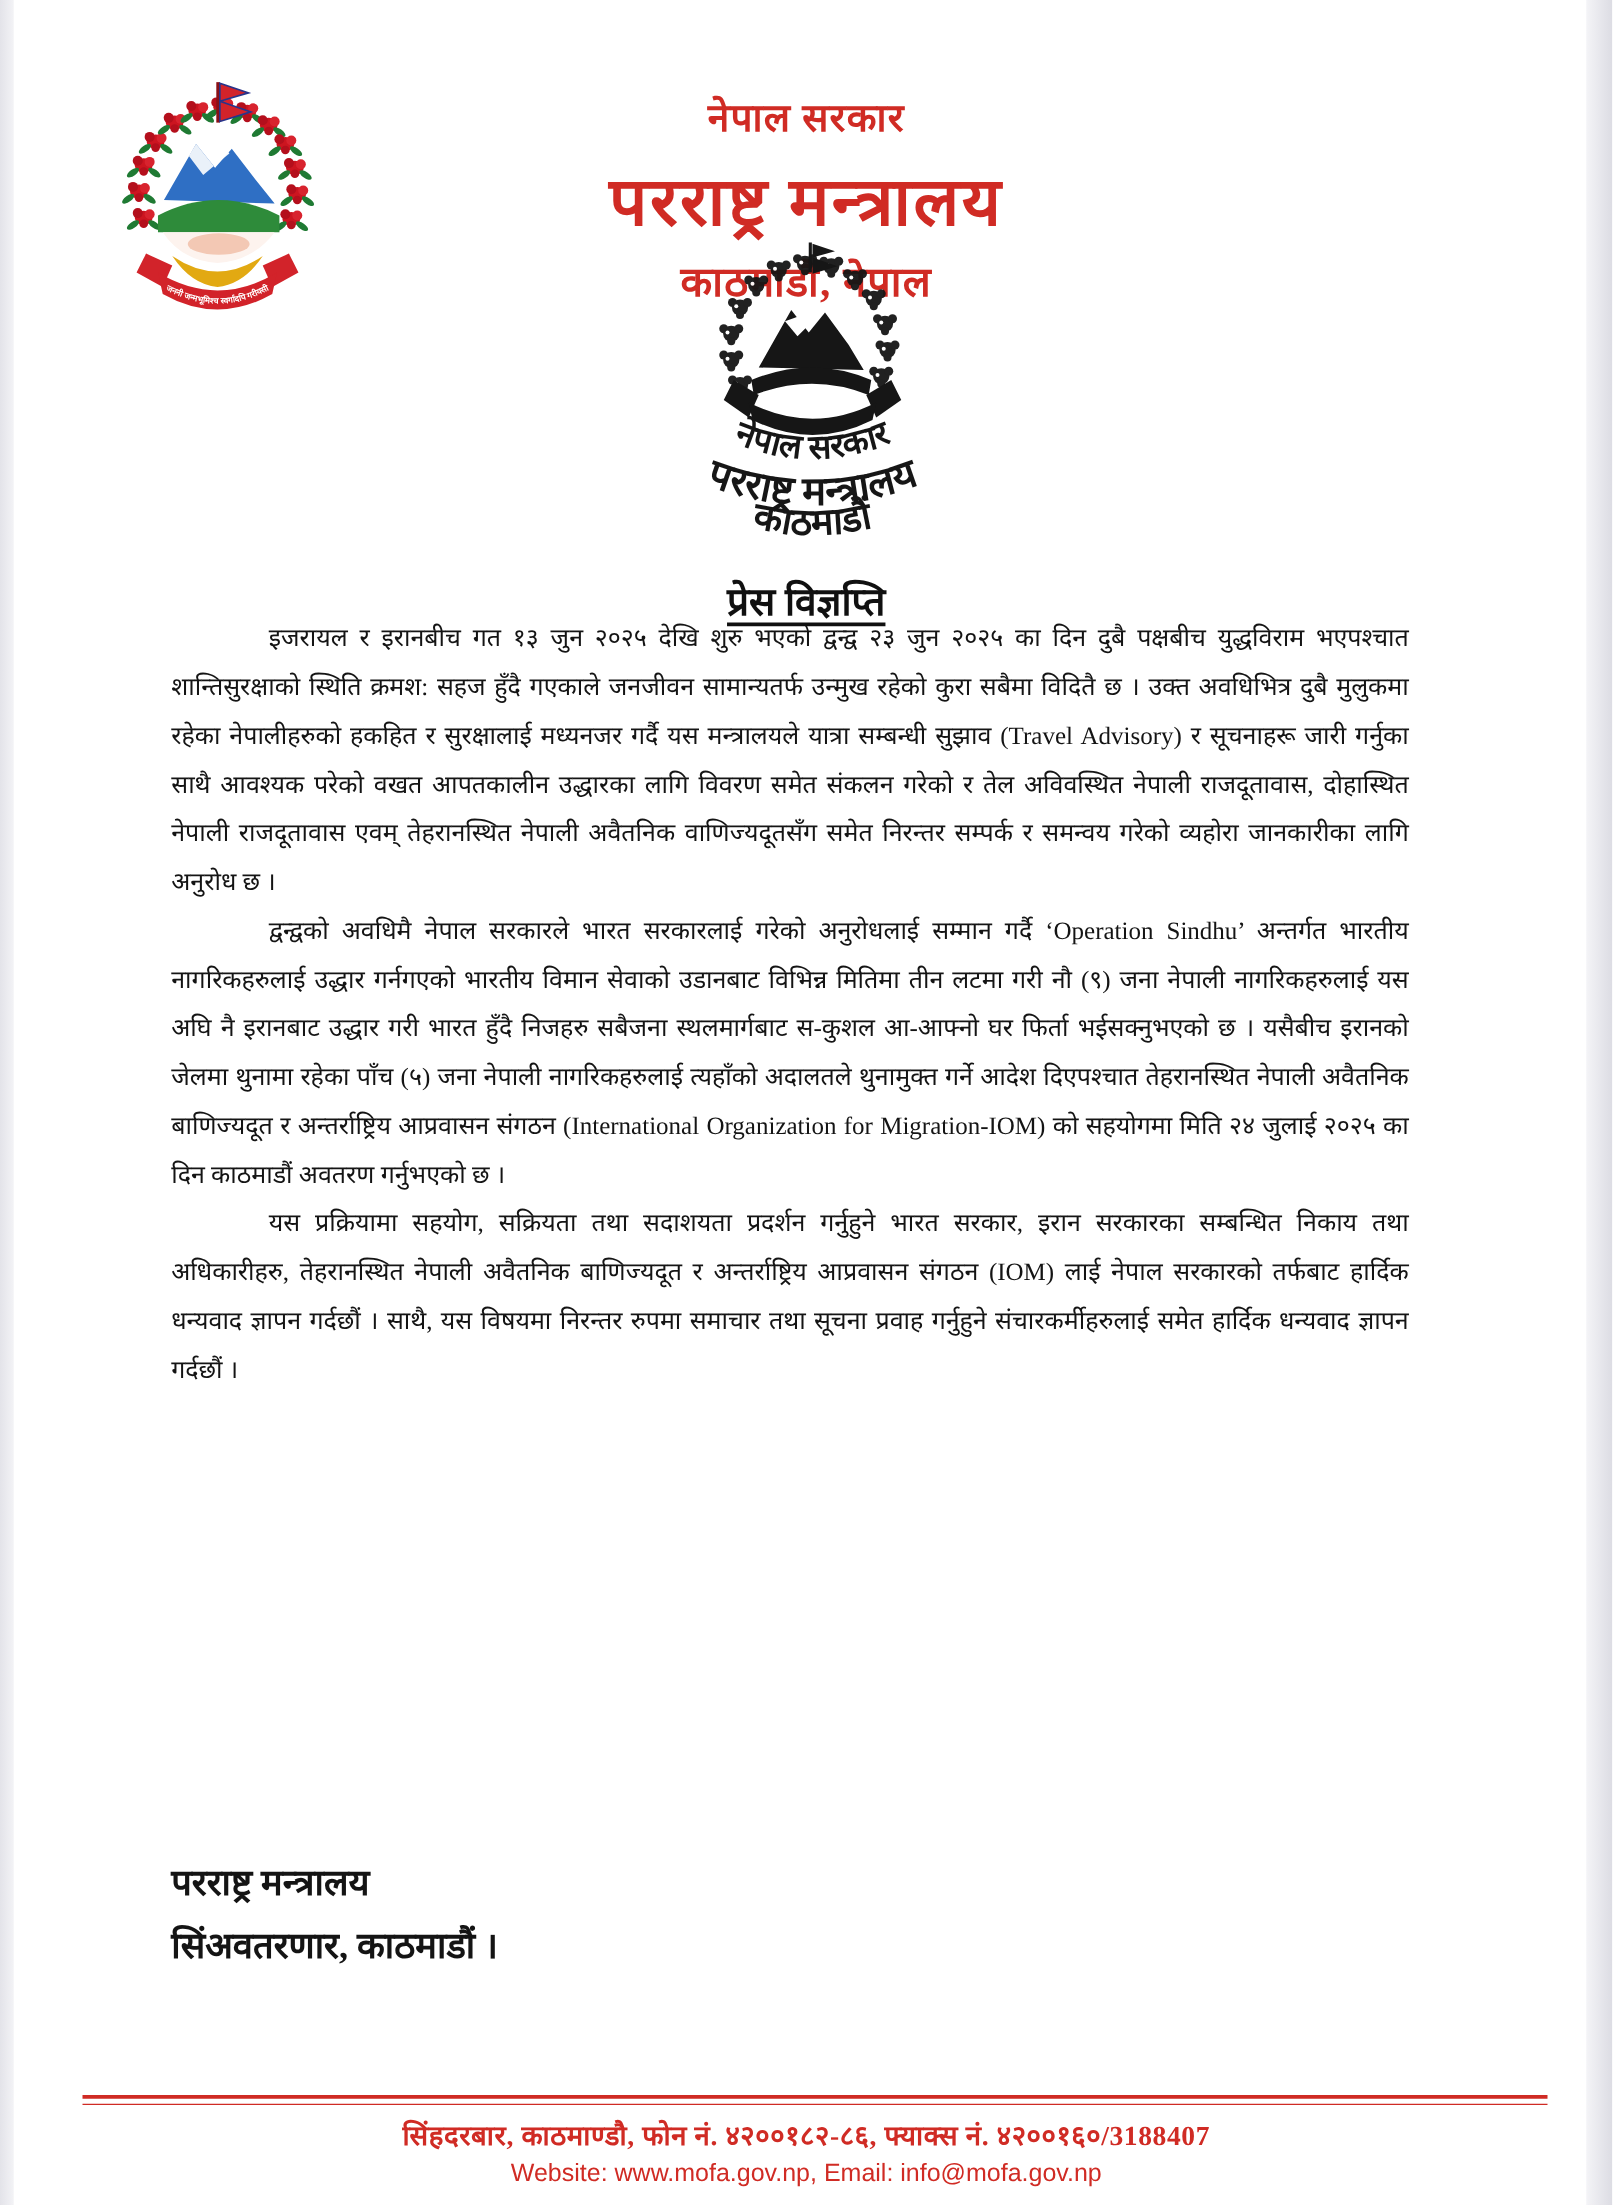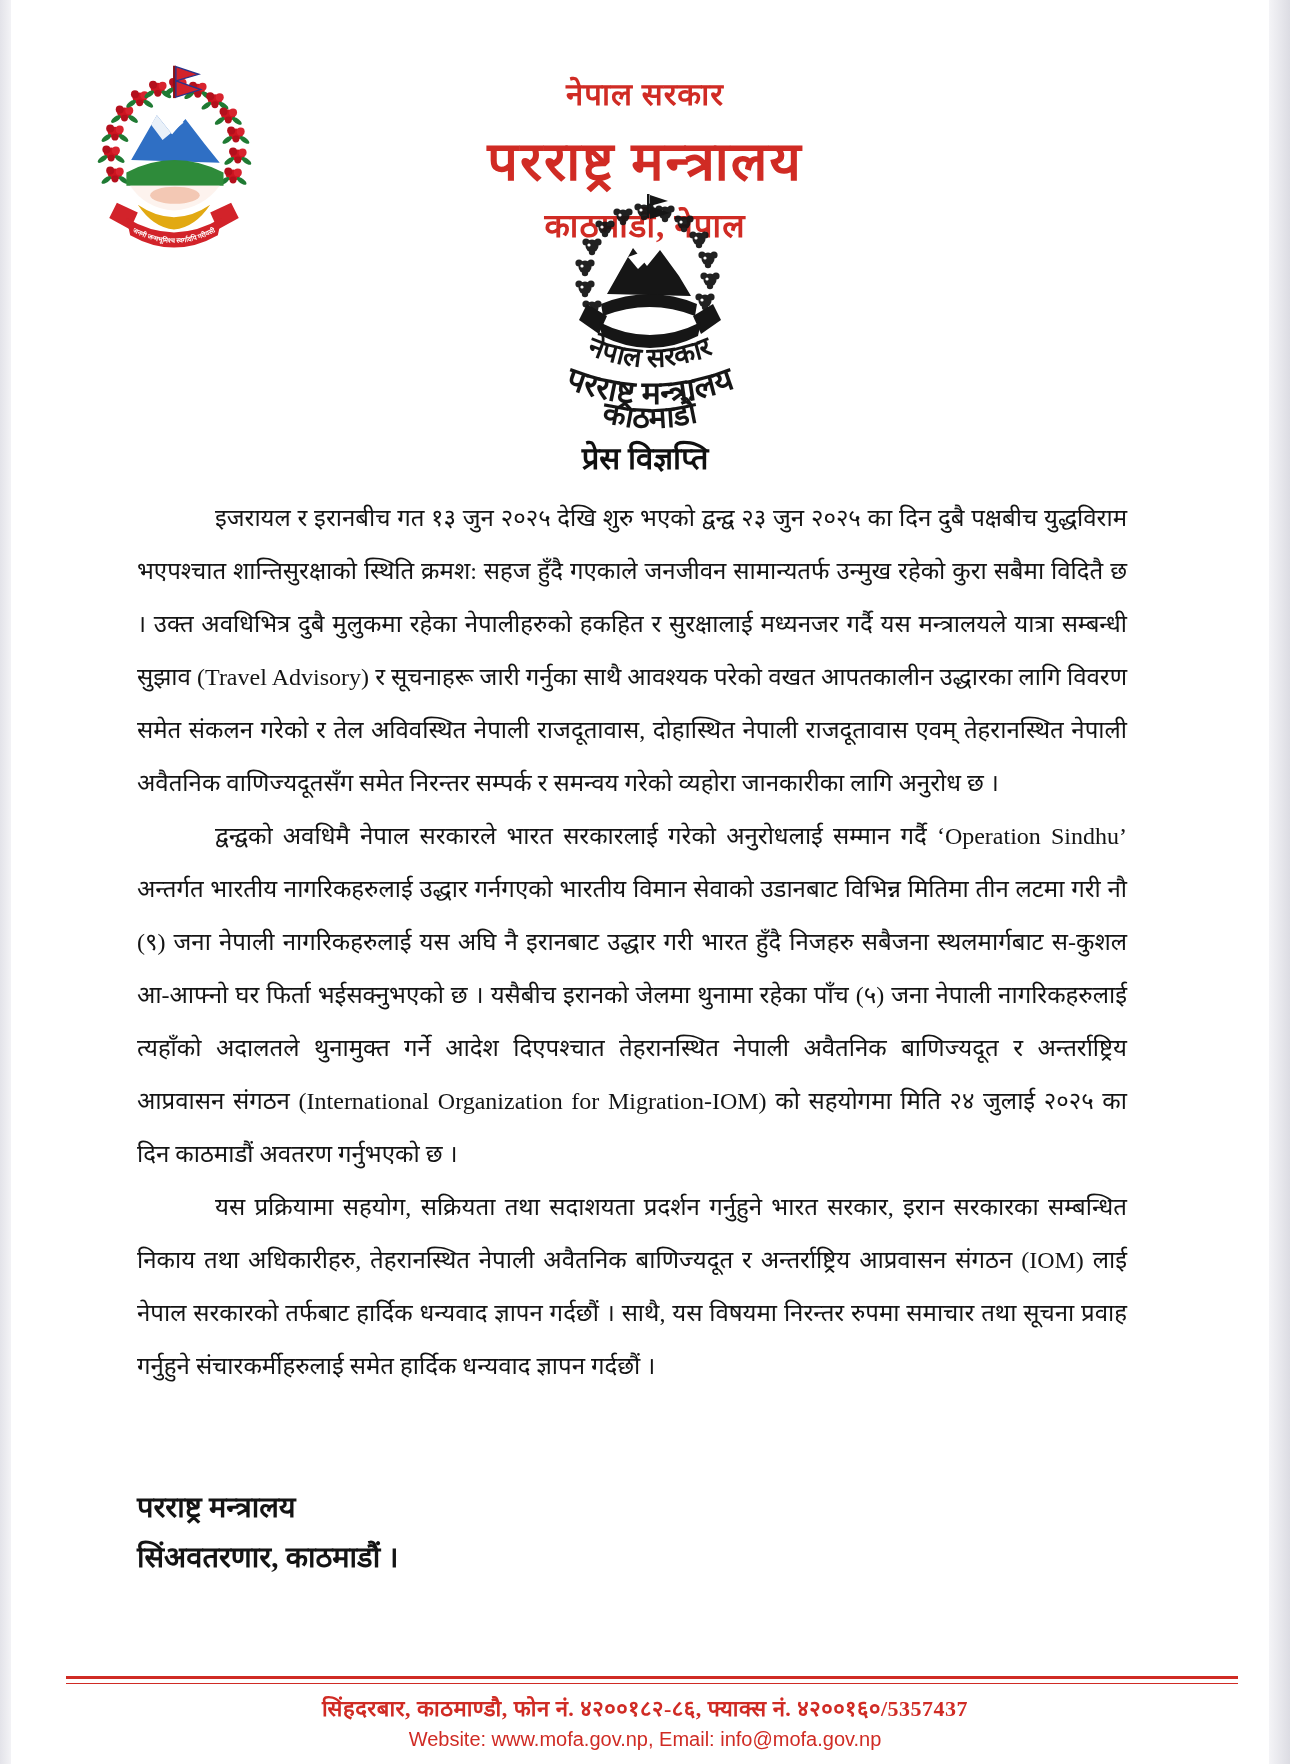--- a/index.html
+++ b/index.html
@@ -19,29 +19,29 @@
   .header-text { position:absolute; left:0; right:0; top:72px; text-align:center; z-index:1; }
   .hdr-gov      { font-size:31px; font-weight:bold; color:var(--red); letter-spacing:1px; }
   .hdr-ministry { font-size:54px; font-weight:bold; color:var(--red); margin-top:8px; letter-spacing:2px; }
   .hdr-loc      { font-size:33px; font-weight:bold; color:var(--red); margin-top:6px; letter-spacing:1px; }
 
   
   .stamp { position:absolute; left:495px; top:176px; width:310px; height:272px; z-index:2; }
 
   
   .press-title {
-    position:absolute; left:0; right:0; top:436px; text-align:center;
+    position:absolute; left:0; right:0; top:459px; text-align:center;
     font-size:31px; font-weight:bold; color:#101010;
-    text-underline-offset:6px; z-index:3;
+    text-decoration:underline; text-underline-offset:6px; z-index:3;
   }
 
   
   .body-text {
     position:absolute; left:137px; top:492px; width:990px;
-    font-size:24px; line-height:53px; color:#141414;
+    font-size:20px; line-height:39px; color:#141414;
     text-align:justify; text-justify:inter-word;
   }
   .body-text p { margin:0; text-indent:78px; }
 
   
   .signature {
     position:absolute; left:137px; top:1482px;
     font-size:29px; line-height:50px; color:#141414; font-weight:bold;
   }
 
@@ -193,17 +193,17 @@
     <p>यस प्रक्रियामा सहयोग, सक्रियता तथा सदाशयता प्रदर्शन गर्नुहुने भारत सरकार, इरान सरकारका सम्बन्धित निकाय तथा अधिकारीहरु, तेहरानस्थित नेपाली अवैतनिक बाणिज्यदूत र अन्तर्राष्ट्रिय आप्रवासन संगठन (IOM) लाई नेपाल सरकारको तर्फबाट हार्दिक धन्यवाद ज्ञापन गर्दछौं । साथै, यस विषयमा निरन्तर रुपमा समाचार तथा सूचना प्रवाह गर्नुहुने संचारकर्मीहरुलाई समेत हार्दिक धन्यवाद ज्ञापन गर्दछौं ।</p>
   </div>
 
   <div class="signature">
     <div>परराष्ट्र मन्त्रालय</div>
     <div>सिंअवतरणार, काठमाडौं ।</div>
   </div>
 
   <div class="footer-rule"></div>
   <div class="footer-text">
-    <div class="footer-addr">सिंहदरबार, काठमाण्डौ, फोन नं. ४२००१८२-८६, फ्याक्स नं. ४२००१६०/5357437</div>
+    <div class="footer-addr">सिंहदरबार, काठमाण्डौ, फोन नं. ४२००१८२-८६, फ्याक्स नं. ४२००१६०/3188407</div>
     <div class="footer-web">Website: www.mofa.gov.np, Email: info@mofa.gov.np</div>
   </div>
 
 </div>
 
 </body></html>

